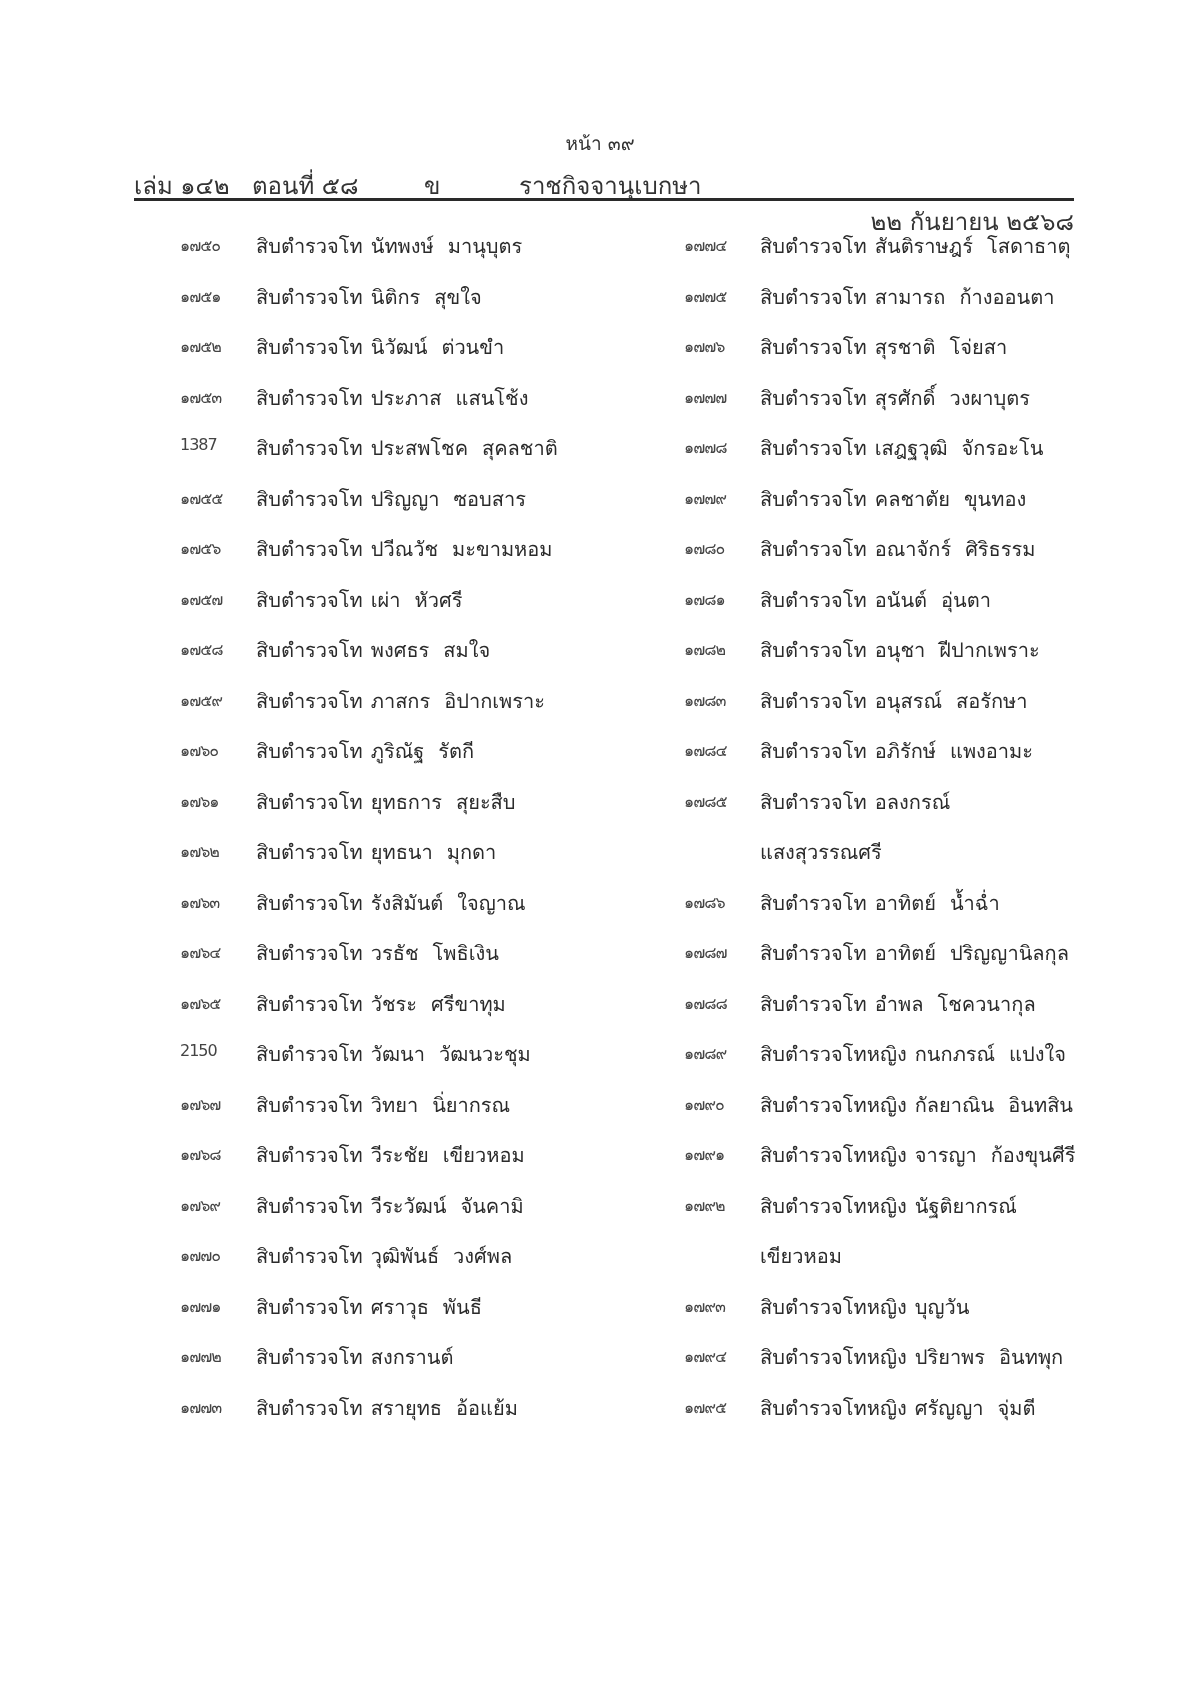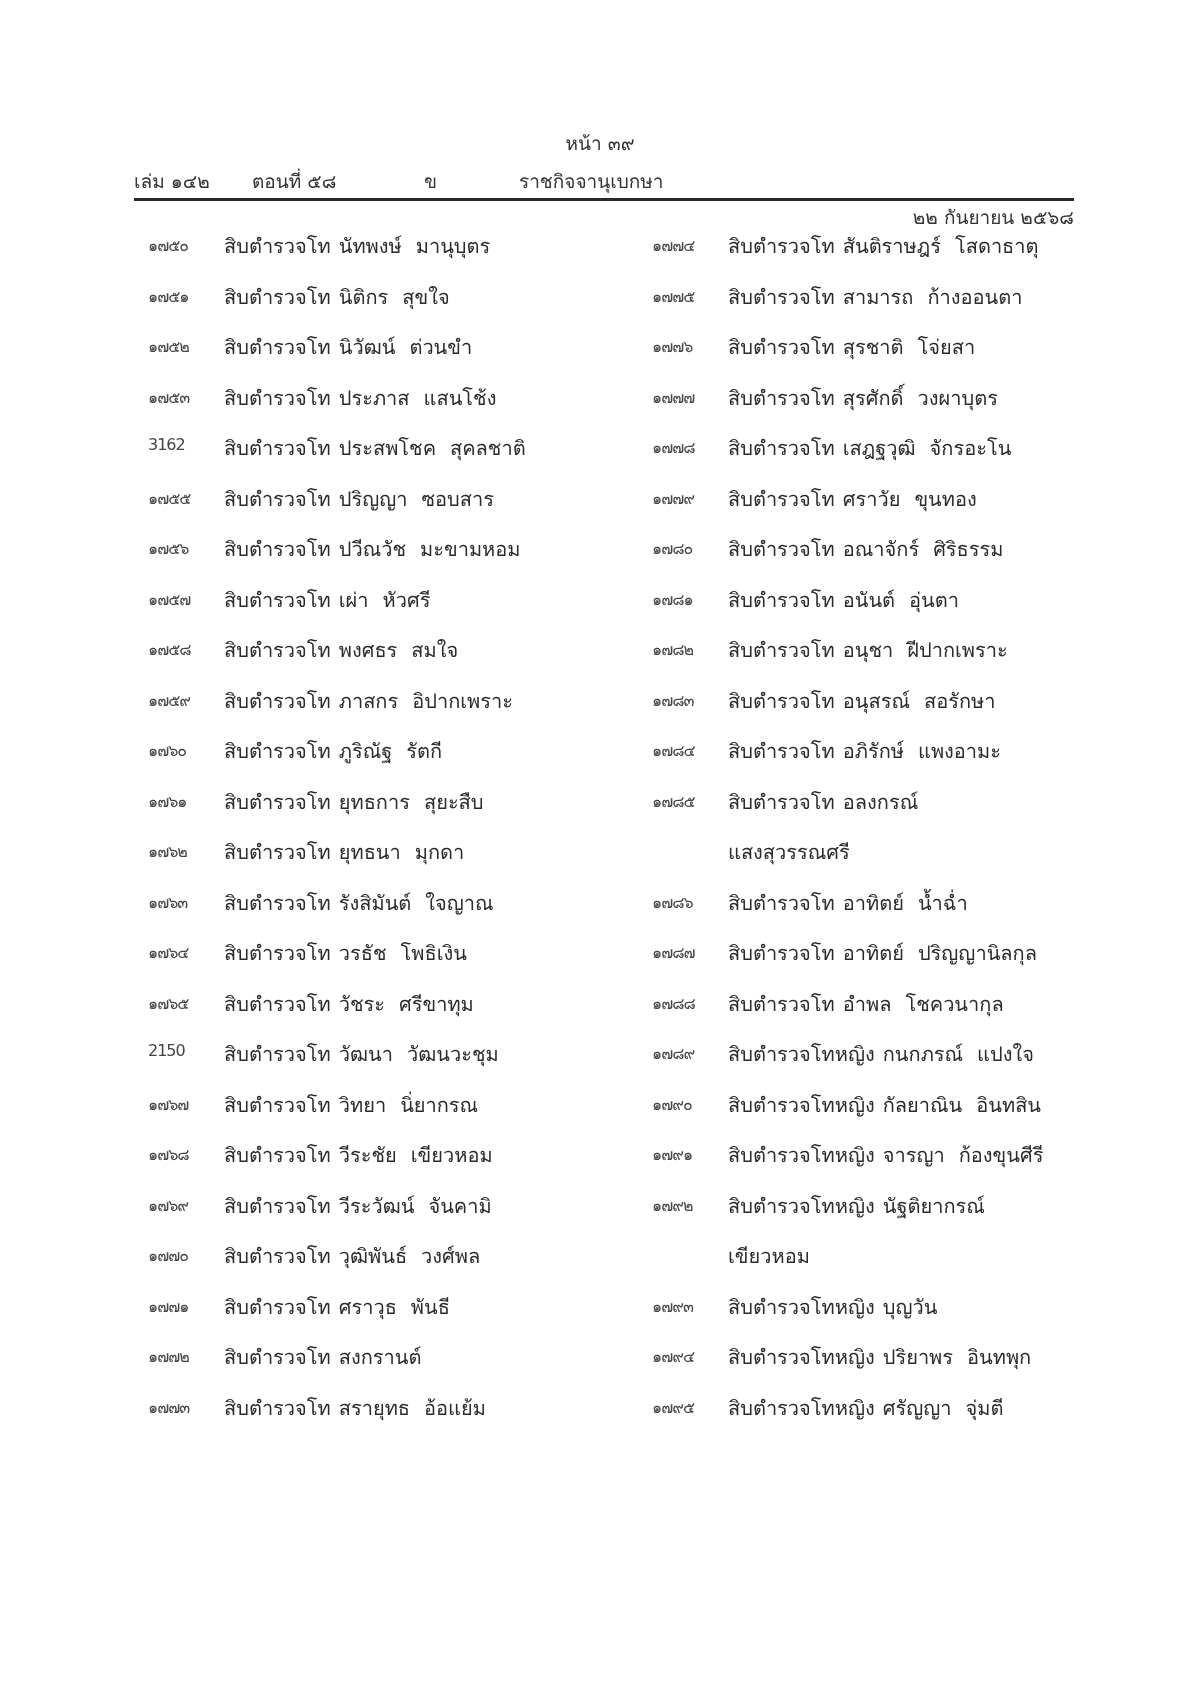--- a/index.html
+++ b/index.html
@@ -11,33 +11,33 @@
       position: relative;
       overflow: hidden;
     }
     .page { position: absolute; left: 0; top: 0; width: 1200px; height: 1700px; }
     .page-number {
       position: absolute; top: 128px; left: 0; width: 1200px;
       text-align: center; font-size: 19px; color: #333;
     }
     .header-row {
       position: absolute; top: 166px; left: 134px; width: 940px; height: 28px;
-      font-size: 19px; color: #333; text-decoration: underline;
+      font-size: 24px; color: #333; text-decoration: underline;
     }
     .header-row span { position: absolute; top: 0; white-space: nowrap; }
     .h-vol { left: 0; }
     .h-issue { left: 118px; }
     .h-sec { left: 290px; }
     .h-title { left: 385px; }
     .h-date { right: 0; margin-top: 36px; }
     .rule {
       position: absolute; top: 198px; left: 134px; width: 940px; height: 3px;
       background: #2a2a2a;
     }
-    .col { position: absolute; top: 230px; }
+    .col { position: absolute; top: 230px; margin-left: 32px; }
     .col-left { left: 148px; width: 460px; }
     .col-right { left: 652px; width: 440px; }
     .entry { display: flex; height: 50.5px; align-items: flex-start; font-size: 20px; white-space: nowrap; }
     .num { width: 76px; font-size: 16px; color: #444; padding-top: 3px; letter-spacing: -1px; }
     .rank { margin-right: 8px; }
     .given { margin-right: 14px; }
     .cont { padding-left: 76px; }
   </style>
 </head>
 <body>
@@ -72,21 +72,21 @@
         <span class="given">นิวัฒน์</span>
         <span class="surname">ต่วนขำ</span>
       </div>
       <div class="entry">
         <span class="num">๑๗๕๓</span>
         <span class="rank">สิบตำรวจโท</span>
         <span class="given">ประภาส</span>
         <span class="surname">แสนโช้ง</span>
       </div>
       <div class="entry">
-        <span class="num">3162</span>
+        <span class="num">1387</span>
         <span class="rank">สิบตำรวจโท</span>
         <span class="given">ประสพโชค</span>
         <span class="surname">สุคลชาติ</span>
       </div>
       <div class="entry">
         <span class="num">๑๗๕๕</span>
         <span class="rank">สิบตำรวจโท</span>
         <span class="given">ปริญญา</span>
         <span class="surname">ซอบสาร</span>
       </div>
@@ -226,21 +226,21 @@
       </div>
       <div class="entry">
         <span class="num">๑๗๗๘</span>
         <span class="rank">สิบตำรวจโท</span>
         <span class="given">เสฎฐวุฒิ</span>
         <span class="surname">จักรอะโน</span>
       </div>
       <div class="entry">
         <span class="num">๑๗๗๙</span>
         <span class="rank">สิบตำรวจโท</span>
-        <span class="given">ศราวัย</span>
+        <span class="given">คลชาตัย</span>
         <span class="surname">ขุนทอง</span>
       </div>
       <div class="entry">
         <span class="num">๑๗๘๐</span>
         <span class="rank">สิบตำรวจโท</span>
         <span class="given">อณาจักร์</span>
         <span class="surname">ศิริธรรม</span>
       </div>
       <div class="entry">
         <span class="num">๑๗๘๑</span>

